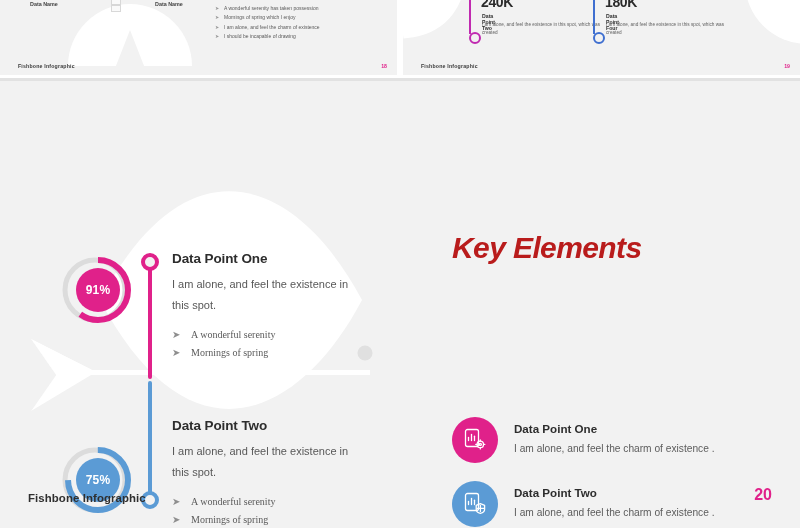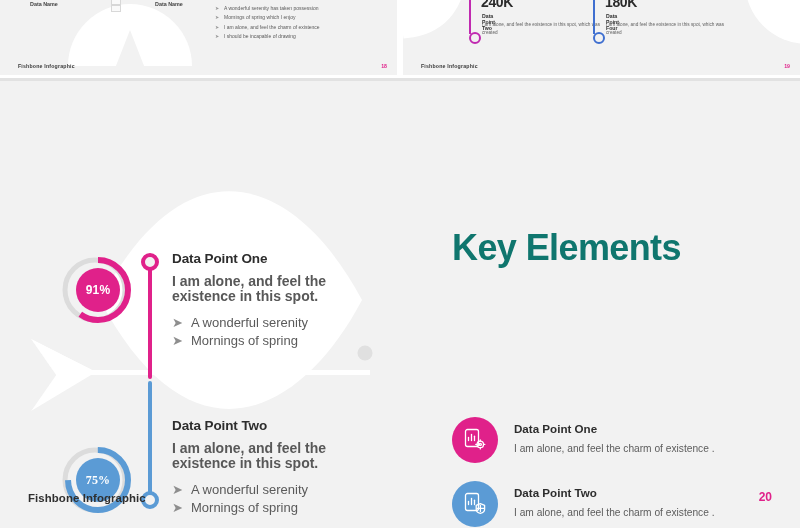--- a/index.html
+++ b/index.html
@@ -71,59 +71,59 @@
   .vline{position:absolute;width:4px;border-radius:2px;}
   .vline.top{left:148px;top:185px;height:113px;background:#e0218a;}
   .vline.bot{left:148px;top:300px;height:115px;background:#5b9bd5;}
   .vnode{position:absolute;width:18px;height:18px;border-radius:50%;background:#f2f2f2;box-sizing:border-box;}
   .vnode.top{left:141px;top:172px;border:4px solid #e0218a;}
   .vnode.bot{left:141px;top:410px;border:4px solid #5b9bd5;}
 
   
   .gauge{position:absolute;width:74px;height:74px;}
   .gauge.g1{left:58px;top:172px;}
-  .gauge.g2{left:58px;top:362px;font-family:Liberation Serif, serif;}
+  .gauge.g2{left:58px;top:362px;}
   .gauge svg{display:block;}
   .gauge .glabel{
     position:absolute;left:0;top:0;width:74px;height:74px;
     display:flex;align-items:center;justify-content:center;
     font-size:12px;font-weight:bold;color:#ffffff;letter-spacing:.2px;
   }
 
   
   .lblock{position:absolute;left:172px;width:180px;}
   .lblock.b1{top:170px;}
   .lblock.b2{top:337px;}
   .lb-title{font-size:13.5px;font-weight:bold;color:#2d2d2d;letter-spacing:-.1px;margin:0 0 8px 0;}
-  .lb-desc{font-size:14px;color:#585858;line-height:15px;margin:0 0 10px 0;font-weight:bold;}
-  .lb-li{font-size:13px;color:#5a5a5a;line-height:18px;white-space:nowrap;}
+  .lb-desc{font-size:11px;color:#585858;line-height:21px;margin:0 0 10px 0;}
+  .lb-li{font-size:10px;color:#5a5a5a;line-height:18px;white-space:nowrap;font-family:Liberation Serif, serif;}
   .lb-li .ar{color:#8e8e8e;display:inline-block;width:19px;}
 
   
   .right{position:absolute;left:452px;top:0;width:330px;}
   .headline{
     position:absolute;left:452px;top:146px;width:330px;
-    font-size:36px;font-weight:bold;color:#0f766e;line-height:41px;letter-spacing:-.6px;
+    font-size:30px;font-weight:bold;color:#b91c1c;line-height:41px;letter-spacing:-.6px;font-style:italic;
   }
   .lead{
     position:absolute;left:452px;top:271px;width:290px;
     font-size:10.6px;color:#5e5e5e;line-height:16.5px;
   }
   .feat{position:absolute;left:452px;width:330px;height:50px;}
   .feat.f1{top:336px;}
   .feat.f2{top:400px;}
   .feat-icon{position:absolute;left:0;top:0;width:46px;height:46px;border-radius:50%;display:flex;align-items:center;justify-content:center;}
   .feat-icon.pink{background:#e0218a;}
   .feat-icon.blue{background:#5b9bd5;}
   .feat-title{position:absolute;left:62px;top:5px;font-size:11.6px;font-weight:bold;color:#2d2d2d;}
   .feat-desc{position:absolute;left:62px;top:26px;font-size:10.2px;color:#5c5c5c;}
 
   
   .footer-title{position:absolute;left:28px;bottom:24px;font-size:11.4px;font-weight:bold;color:#2f2f2f;letter-spacing:.1px;}
-  .footer-page{position:absolute;right:28px;bottom:24px;font-size:12px;font-weight:bold;color:#e0218a;}
+  .footer-page{position:absolute;right:28px;bottom:24px;font-size:16px;font-weight:bold;color:#e0218a;}
 </style>
 </head>
 <body>
 
 <div class="app">
 
   <div class="thumbstrip">
 
     <div class="thumb left">
       <div class="t-dataname t-dn1">Data Name</div>

